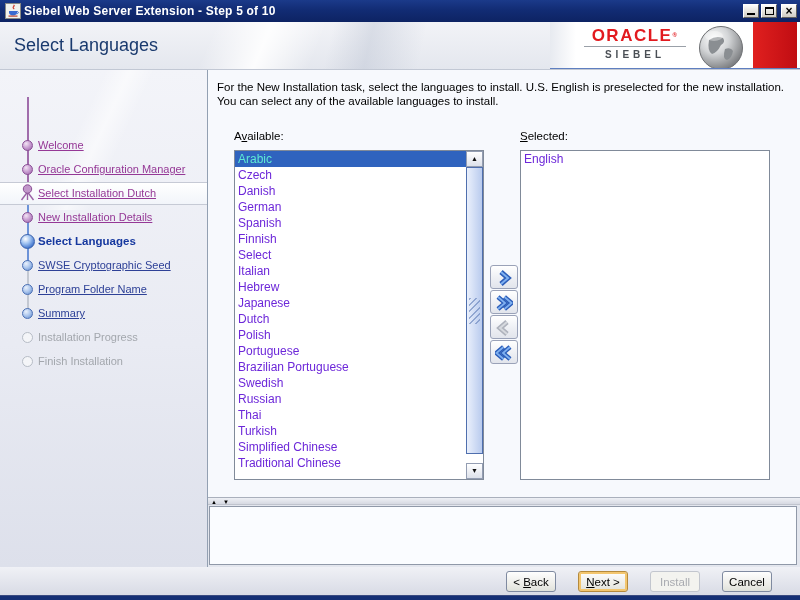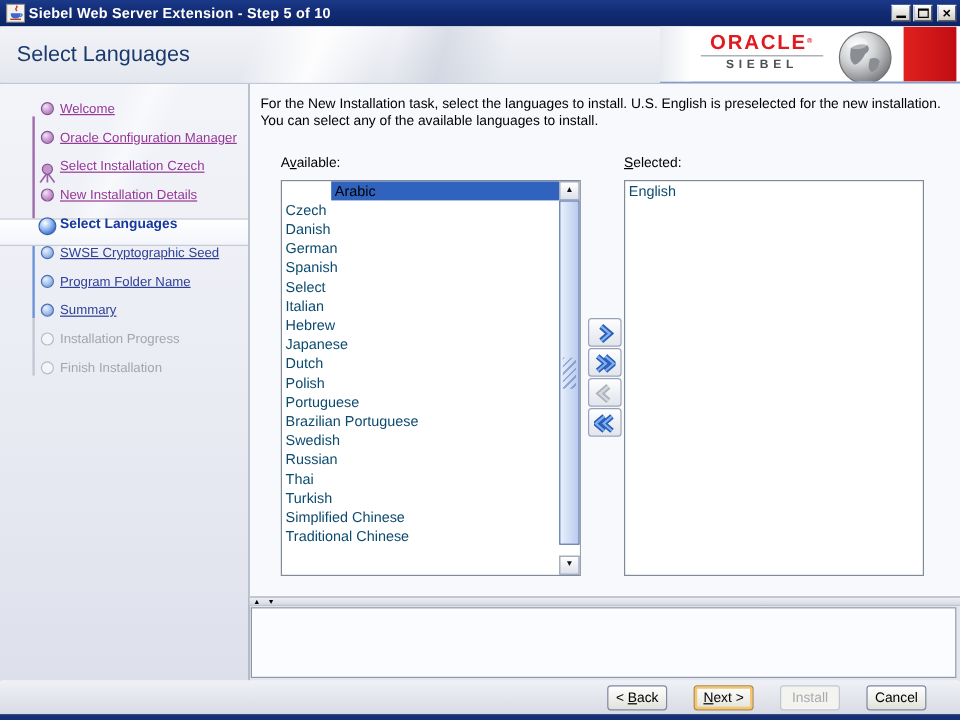--- a/index.html
+++ b/index.html
@@ -54,21 +54,21 @@
     background:linear-gradient(180deg,#f3f4f9 0%,#e9ebf3 55%,#dde0eb 100%);overflow:hidden;}
   .sidebar .sheen{position:absolute;left:-70px;top:-10px;width:340px;height:150px;
     background:linear-gradient(115deg,transparent 44%,rgba(255,255,255,.55) 50%,transparent 56%);}
   .rail{position:absolute;left:27px;width:2px;}
   .rail-visited{top:27px;height:85px;background:#a06cab;}
   .rail-upcoming{top:135px;height:60px;background:#6d93d8;}
   .rail-disabled{top:195px;height:48px;background:#c3c8d2;}
   .current-band{position:absolute;left:0;right:0;top:112px;height:23px;
     background:linear-gradient(#ffffff,#f2f5fa);
     border-top:1px solid #c6cad5;border-bottom:1px solid #c6cad5;}
-  .step{position:absolute;left:12px;width:207px;height:24px;display:flex;}
+  .step{position:absolute;left:0;width:207px;height:24px;display:flex;align-items:center;margin-top:48px;}
   .step .lbl{margin-left:38px;font-size:11px;white-space:nowrap;}
   .step.visited .lbl{color:#953896;text-decoration:underline;cursor:pointer;}
   .step.upcoming .lbl{color:#2e4197;text-decoration:underline;cursor:pointer;}
   .step.current .lbl{color:#16389f;font-weight:bold;font-size:11.5px;}
   .step.disabled .lbl{color:#a3a7ad;}
   .dot{position:absolute;left:22px;width:11px;height:11px;border-radius:50%;}
   .dot.visited{background:radial-gradient(circle at 35% 30%,#f2e4f4,#c79cd0 50%,#9a60a6);
     border:1px solid #8a4f96;}
   .dot.upcoming{background:radial-gradient(circle at 35% 30%,#eaf1fc,#a9c4ec 50%,#5e88cc);
     border:1px solid #4a6fb4;}
@@ -86,23 +86,23 @@
   .list-label{position:absolute;top:60px;font-size:11.5px;color:#000;}
   .list-label .key{text-decoration:underline;}
   .lbl-available{left:26px;}
   .lbl-selected{left:312px;}
   .listbox{position:absolute;top:80px;width:250px;height:330px;background:#fff;
     border:1px solid #808a99;}
   .listbox.available{left:26px;}
   .listbox.selected-list{left:312px;}
   .rows{position:absolute;left:0;top:0;right:17px;bottom:0;overflow:hidden;}
   .listbox.selected-list .rows{right:0;}
-  .row{height:16px;line-height:16px;padding-left:3px;font-size:12px;color:#0c4a6e;
+  .row{height:16px;line-height:16px;padding-left:3px;font-size:12px;color:#6d28d9;
     white-space:nowrap;overflow:hidden;cursor:default;}
-  .row.sel{background:#2f63be;color:#000000;margin-left:41px;}
+  .row.sel{background:#2f63be;color:#5eead4;}
 
   
   .scrollbar{position:absolute;top:0;right:0;bottom:0;width:17px;background:#f2f4f8;}
   .sb-btn{position:absolute;left:0;width:17px;height:16px;
     background:linear-gradient(#ffffff,#dde1ea);border:1px solid #939db2;
     text-align:center;font-size:7px;line-height:14px;color:#111;cursor:default;}
   .sb-btn.up{top:0;}
   .sb-btn.down{bottom:0;}
   .sb-track{position:absolute;left:0;right:0;top:16px;bottom:16px;background:#fff;}
   .sb-thumb{position:absolute;left:0;top:0;width:17px;height:287px;
@@ -218,21 +218,21 @@
       <span class="dot visited"></span>
       <span class="lbl">Oracle Configuration Manager</span>
     </div>
     <div class="step visited" style="top:63px">
       <svg class="branch-icon" width="17" height="17" viewBox="0 0 17 17">
         <line x1="8.5" y1="8" x2="2.5" y2="16" stroke="#9a63a6" stroke-width="1.4"></line>
         <line x1="8.5" y1="8" x2="14.5" y2="16" stroke="#9a63a6" stroke-width="1.4"></line>
         <line x1="8.5" y1="8" x2="8.5" y2="16" stroke="#9a63a6" stroke-width="1.4"></line>
         <circle cx="8.5" cy="5" r="4.2" fill="#c297ca" stroke="#8a4f96"></circle>
       </svg>
-      <span class="lbl">Select Installation Czech</span>
+      <span class="lbl">Select Installation Dutch</span>
     </div>
     <div class="step visited" style="top:87px">
       <span class="dot visited"></span>
       <span class="lbl">New Installation Details</span>
     </div>
     <div class="step current" style="top:111px">
       <span class="dot current"></span>
       <span class="lbl">Select Languages</span>
     </div>
     <div class="step upcoming" style="top:135px">
@@ -263,20 +263,21 @@
     <div class="list-label lbl-available"><span>A</span><span class="key">v</span><span>ailable:</span></div>
     <div class="list-label lbl-selected"><span></span><span class="key">S</span><span>elected:</span></div>
 
     <div class="listbox available">
       <div class="rows">
         <div class="row sel">Arabic</div>
         <div class="row">Czech</div>
         <div class="row">Danish</div>
         <div class="row">German</div>
         <div class="row">Spanish</div>
+        <div class="row">Finnish</div>
         <div class="row">Select</div>
         <div class="row">Italian</div>
         <div class="row">Hebrew</div>
         <div class="row">Japanese</div>
         <div class="row">Dutch</div>
         <div class="row">Polish</div>
         <div class="row">Portuguese</div>
         <div class="row">Brazilian Portuguese</div>
         <div class="row">Swedish</div>
         <div class="row">Russian</div>

